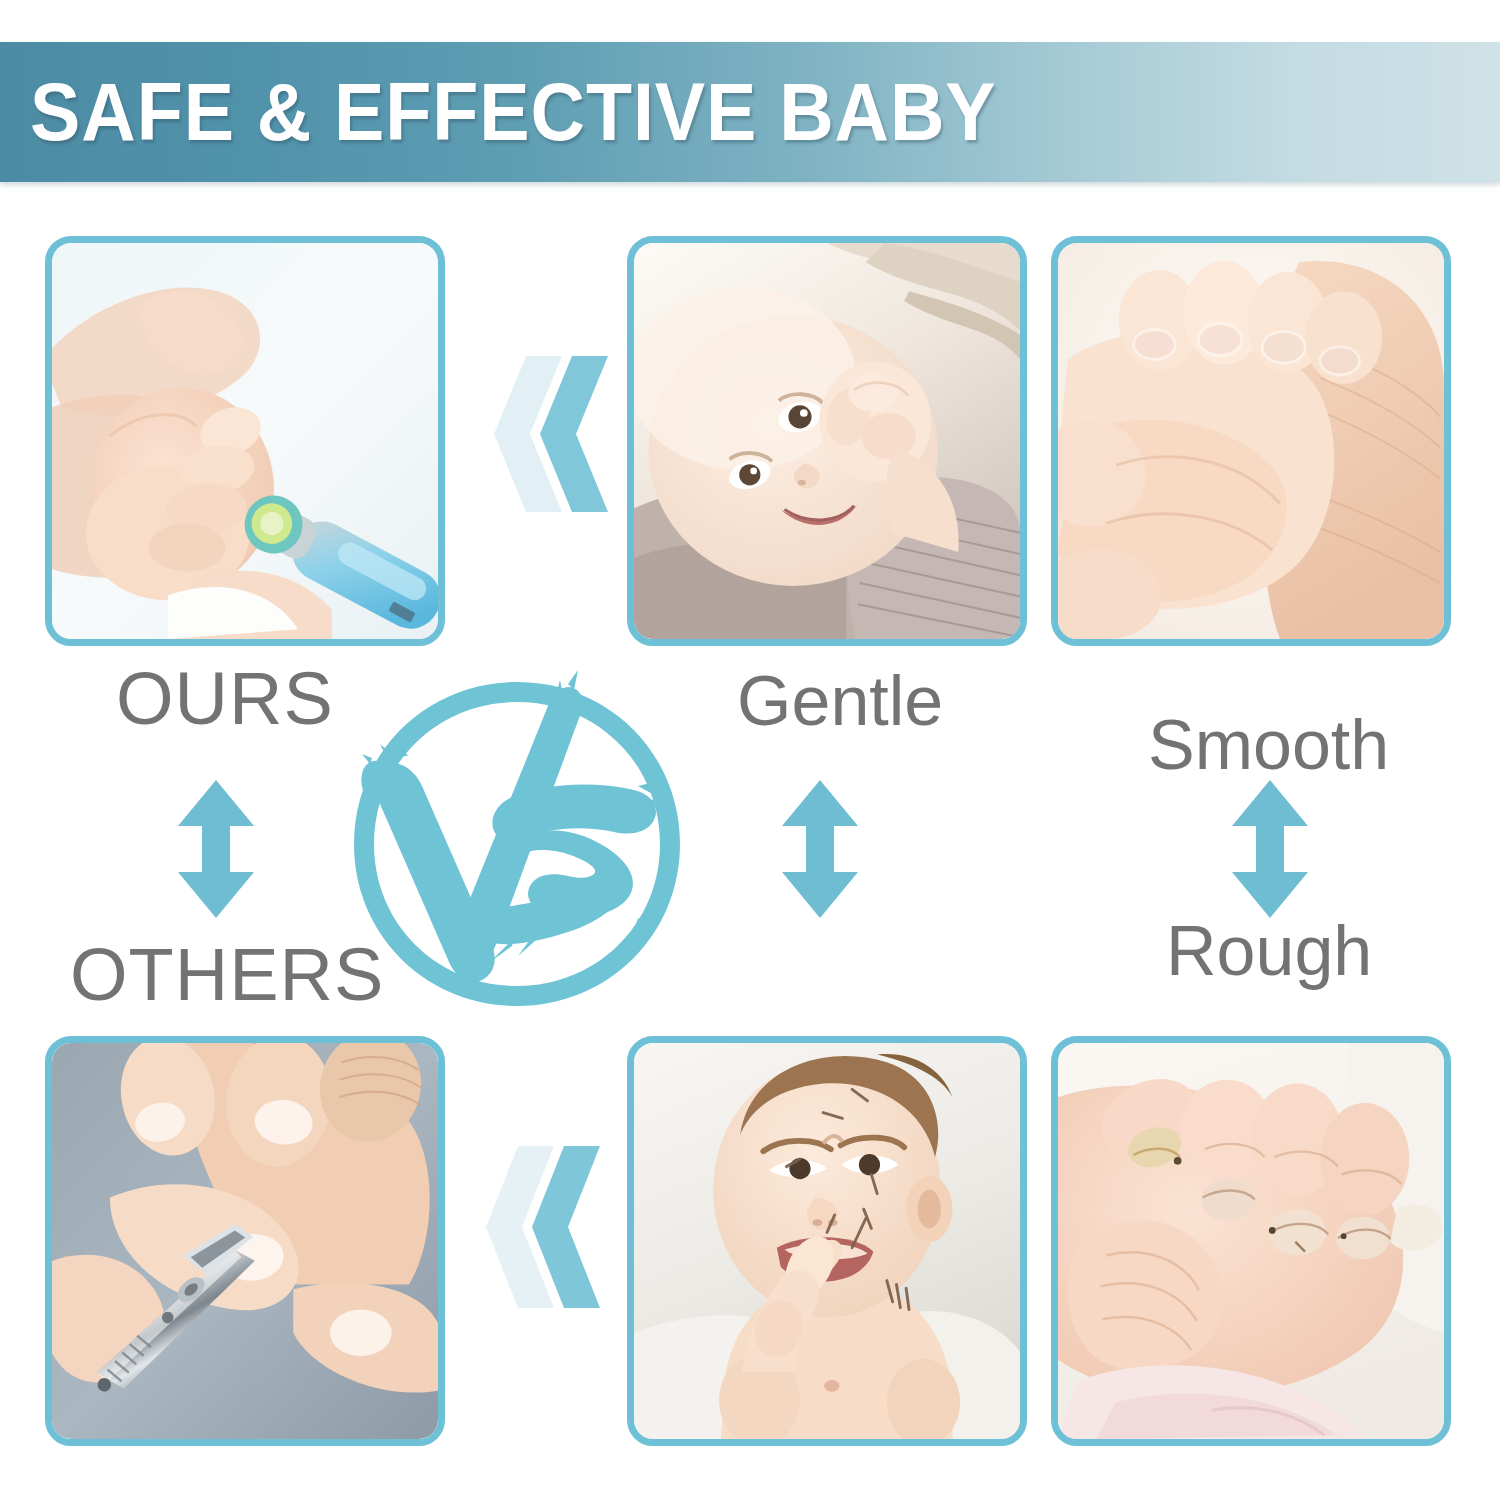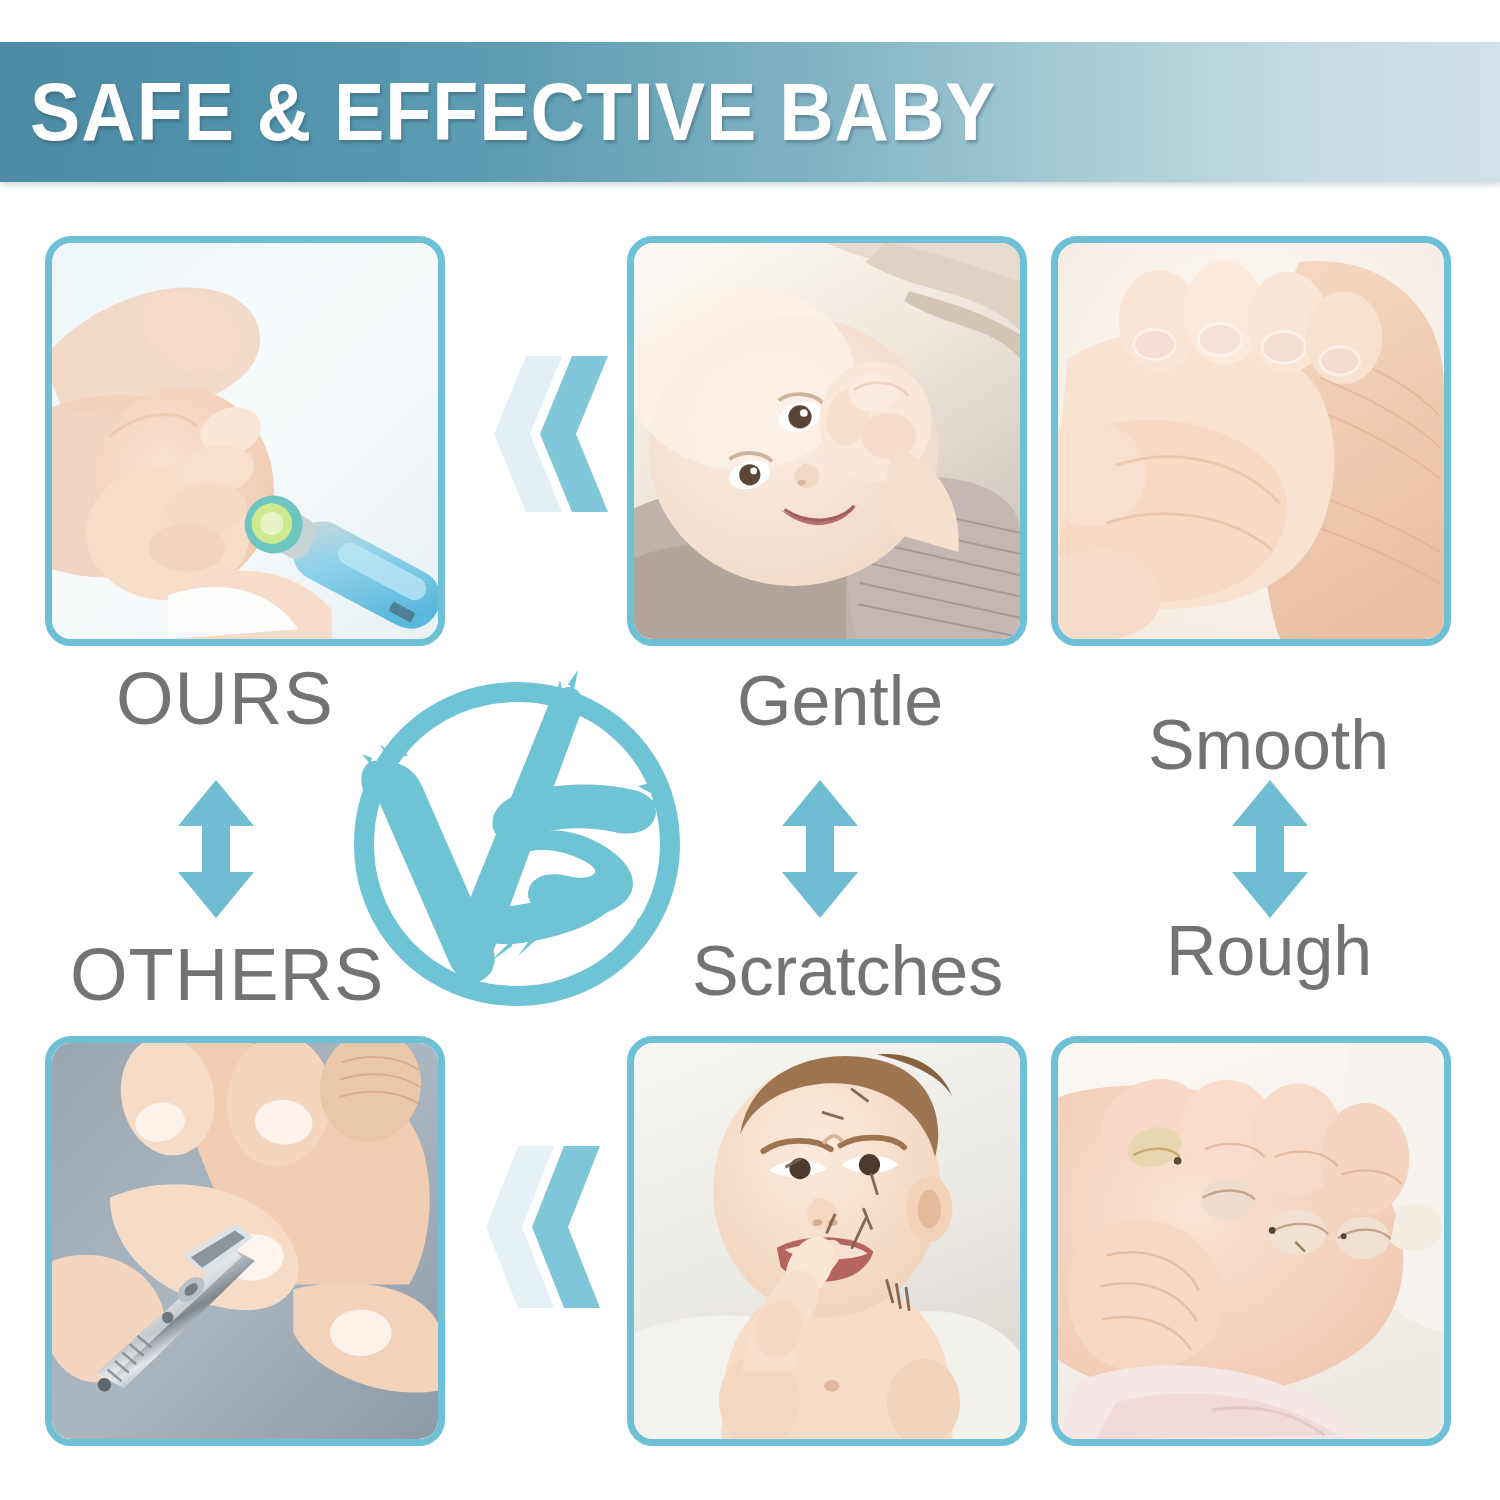--- a/index.html
+++ b/index.html
@@ -493,21 +493,20 @@
   </div>
 
   <div class="label label-big" style="left:116px; top:662px;">OURS</div>
 
   <div class="label label-word" style="left:737px; top:666px;">Gentle</div>
 
   <div class="label label-big" style="left:70px; top:938px;">OTHERS</div>
 
   <div class="label label-word" style="left:1148px; top:666px;margin-top:44px;">Smooth</div>
 
-  <div class="label label-word" style="left:692px; top:936px;">Scratches</div>
 
   <div class="label label-word" style="left:1166px; top:916px;">Rough</div>
 
   <div class="updown-arrow" style="left:168px; top:778px; width:96px; height:142px;">
     <svg viewBox="0 0 96 142" width="96" height="142">
       <path d="M48 2 L 86 48 L 62 48 L 62 94 L 86 94 L 48 140 L 10 94 L 34 94 L 34 48 L 10 48 Z" fill="#6ebdd3"></path>
     </svg>
   </div>
 
   <div class="updown-arrow" style="left:772px; top:778px; width:96px; height:142px;">

